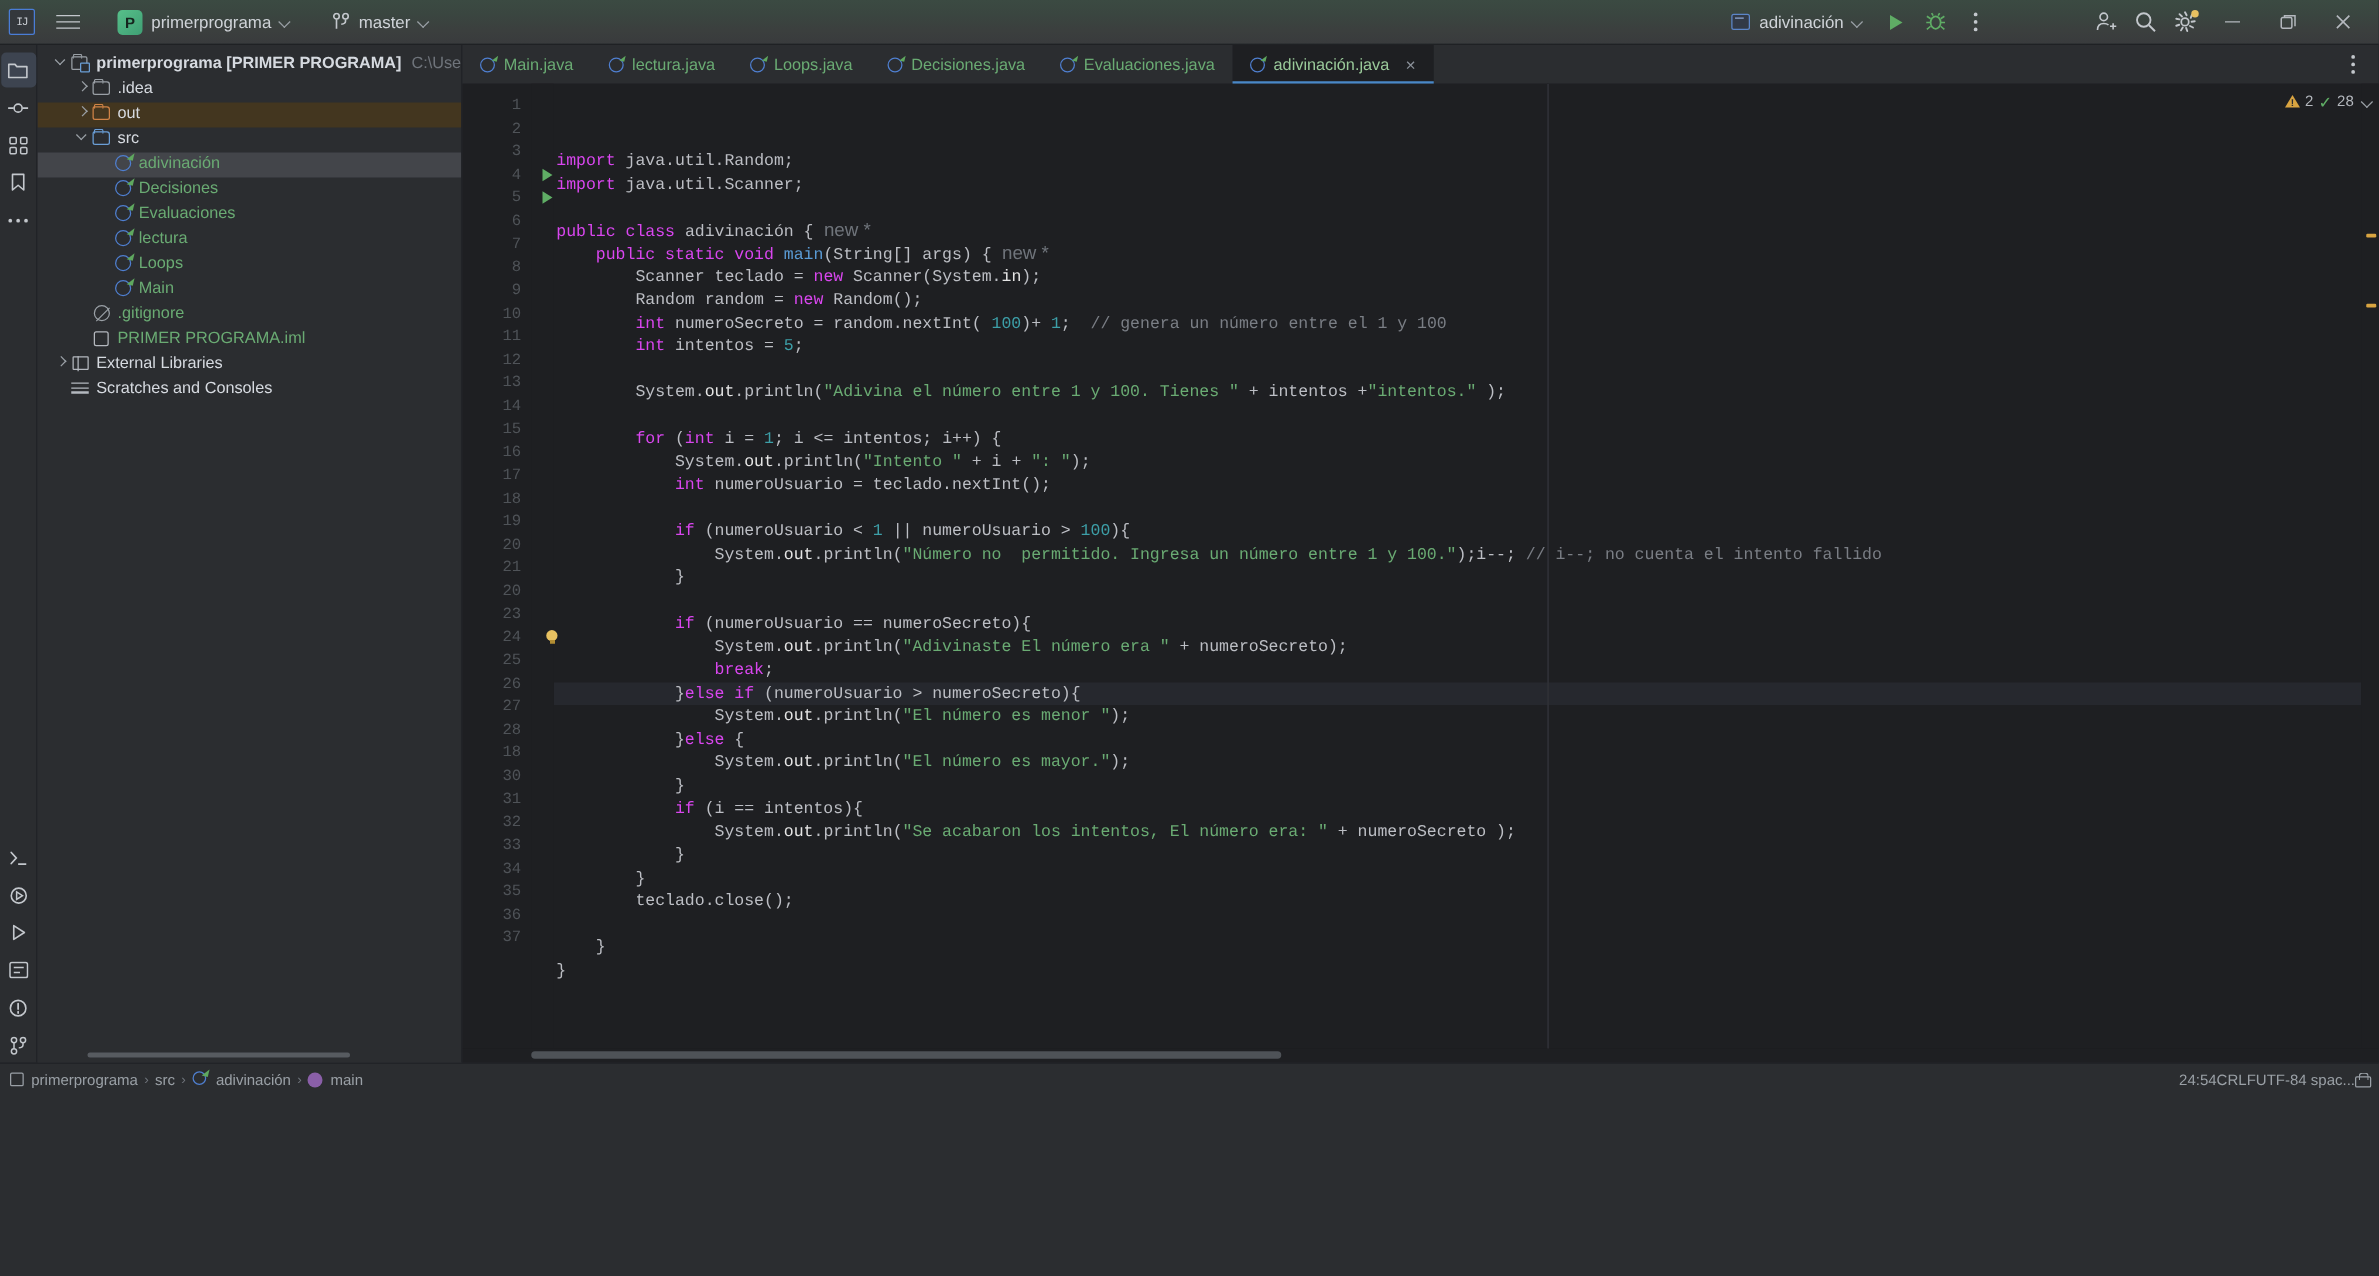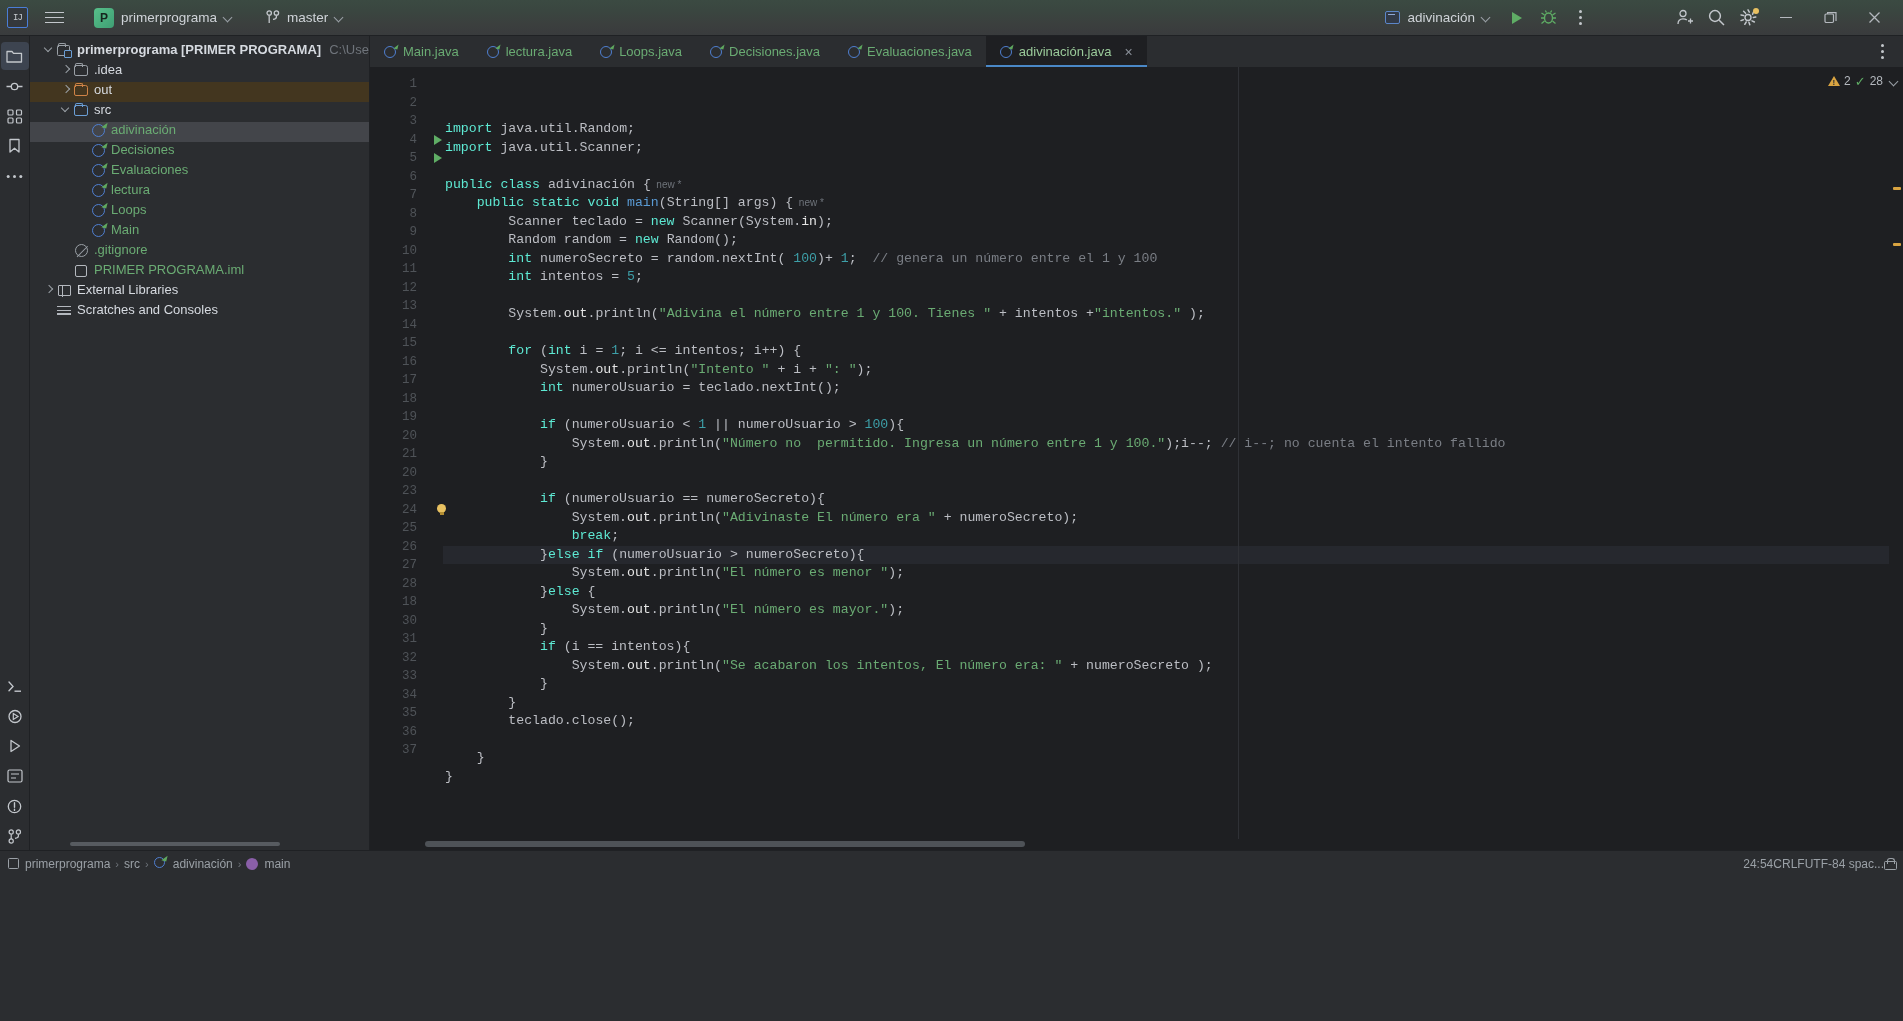--- a/index.html
+++ b/index.html
@@ -161,28 +161,28 @@
     background:#e8c161;
   }
   .gbulb:after { content:""; position:absolute; left:3.5px; top:8.5px; width:4px; height:3px; background:#b28d33; }
   .gutter-sep { width:18px; flex:0 0 18px; background:#1e1f22; }
   .code {
     flex:1; font-family:"Liberation Mono", monospace; font-size:13.2px;
     padding-top:8px; white-space:pre; overflow:hidden; position:relative; color:#bcbec4;
   }
   .cl { height:18.5px; line-height:18.5px; padding-left:2px; }
   .cl.cur { background:#26282e; }
-  .kw { color:#5eead4; }
+  .kw { color:#d946ef; }
   .num { color:#3d9fa8; }
   .str { color:#6aab73; }
   .cm { color:#7a7e85; }
   .fld { color:#e5e5e5; }
   .mth { color:#5a9bd5; }
   .pln { color:#bcbec4; }
-  .hint { color:#6f747b; font-size:10px; font-family:"Liberation Sans",sans-serif; }
+  .hint { color:#6f747b; font-size:15px; font-family:"Liberation Sans",sans-serif; }
 
   .cmargin { position:absolute; top:0; bottom:0; width:1px; background:#2f3136; }
 
   
   .inspect { width:14px; flex:0 0 14px; background:#1e1f22; position:relative; }
   .insp-mark { position:absolute; right:2px; width:8px; height:3px; border-radius:1px; }
   .insp-head {
     position:absolute; right:0; top:0; height:28px; display:flex; align-items:center; gap:4px;
     padding-right:4px; font-size:12px; color:#b4b8be; white-space:nowrap;
   }

